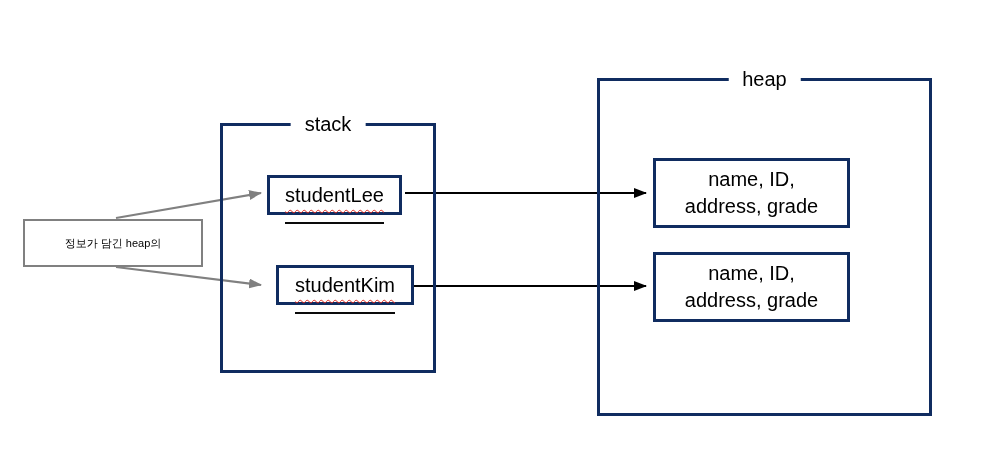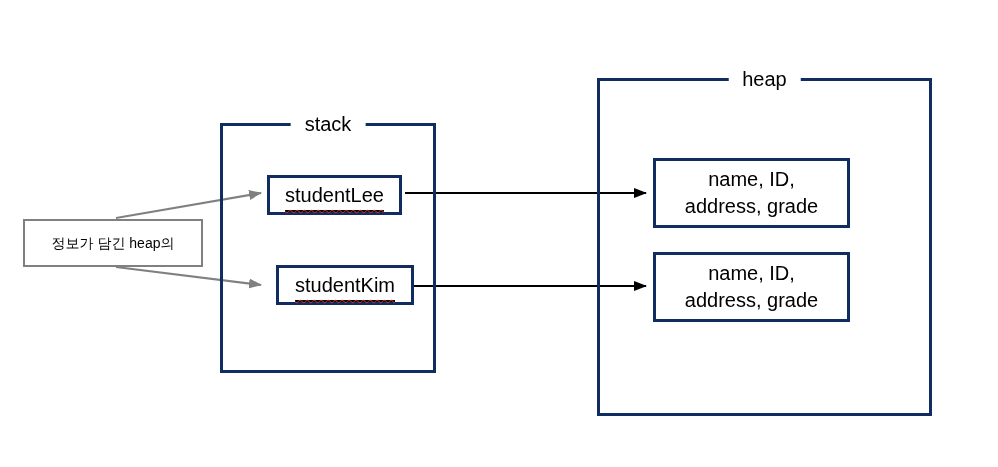--- a/index.html
+++ b/index.html
@@ -53,21 +53,21 @@
     line-height: 22px;
     text-decoration-line: underline;
     text-decoration-style: wavy;
     text-decoration-color: #e02b20;
     text-decoration-thickness: 1px;
     text-underline-offset: 7px;
     white-space: nowrap;
   }
   .var-label .solid-ul {
     border-bottom: 2px solid #0a0a0a;
-    padding-bottom: 4px;
+    padding-bottom: 16px;
   }
 
   
   .obj-box {
     position: absolute;
     border: 3px solid #102c60;
     background: #ffffff;
     display: flex;
     flex-direction: column;
     align-items: center;
@@ -83,21 +83,21 @@
   .callout {
     position: absolute;
     left: 23px; top: 219px; width: 180px; height: 48px;
     border: 2px solid #808080;
     background: #ffffff;
     display: flex;
     flex-direction: column;
     align-items: center;
     justify-content: center;
     text-align: center;
-    font-size: 14px;
+    font-size: 11px;
     line-height: 22px;
     color: #000;
     white-space: nowrap;
   }
 
   
   .arrows-layer {
     position: absolute;
     left: 0; top: 0;
     width: 998px; height: 467px;

